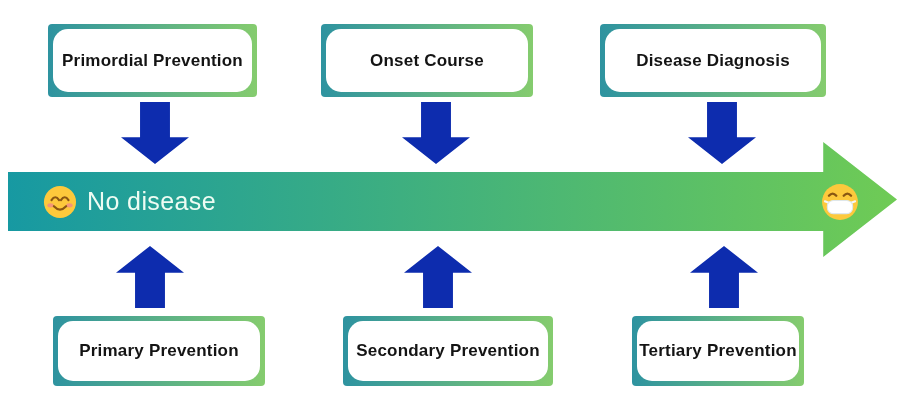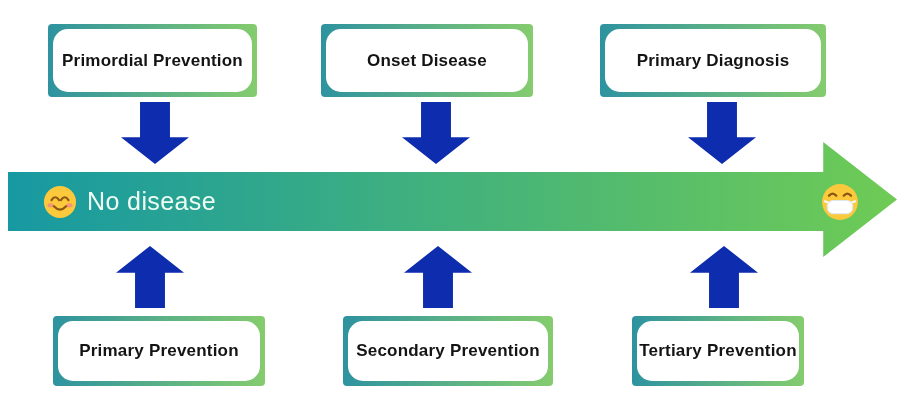--- a/index.html
+++ b/index.html
@@ -53,26 +53,26 @@
 
 <div class="canvas">
 
   <div class="box" style="left:48px;top:24px;width:209px">
     <div class="box-inner">
       <span class="box-label">Primordial Prevention</span>
     </div>
   </div>
   <div class="box" style="left:321px;top:24px;width:212px">
     <div class="box-inner">
-      <span class="box-label">Onset Disease</span>
+      <span class="box-label">Onset Course</span>
     </div>
   </div>
   <div class="box" style="left:600px;top:24px;width:226px">
     <div class="box-inner">
-      <span class="box-label">Primary Diagnosis</span>
+      <span class="box-label">Disease Diagnosis</span>
     </div>
   </div>
 
   <div class="blue-arrow down" style="left:121px;top:102px"></div>
   <div class="blue-arrow down" style="left:402px;top:102px"></div>
   <div class="blue-arrow down" style="left:688px;top:102px"></div>
 
   <div class="timeline-arrow"></div>
 
   <div class="stage" style="left:43px">

